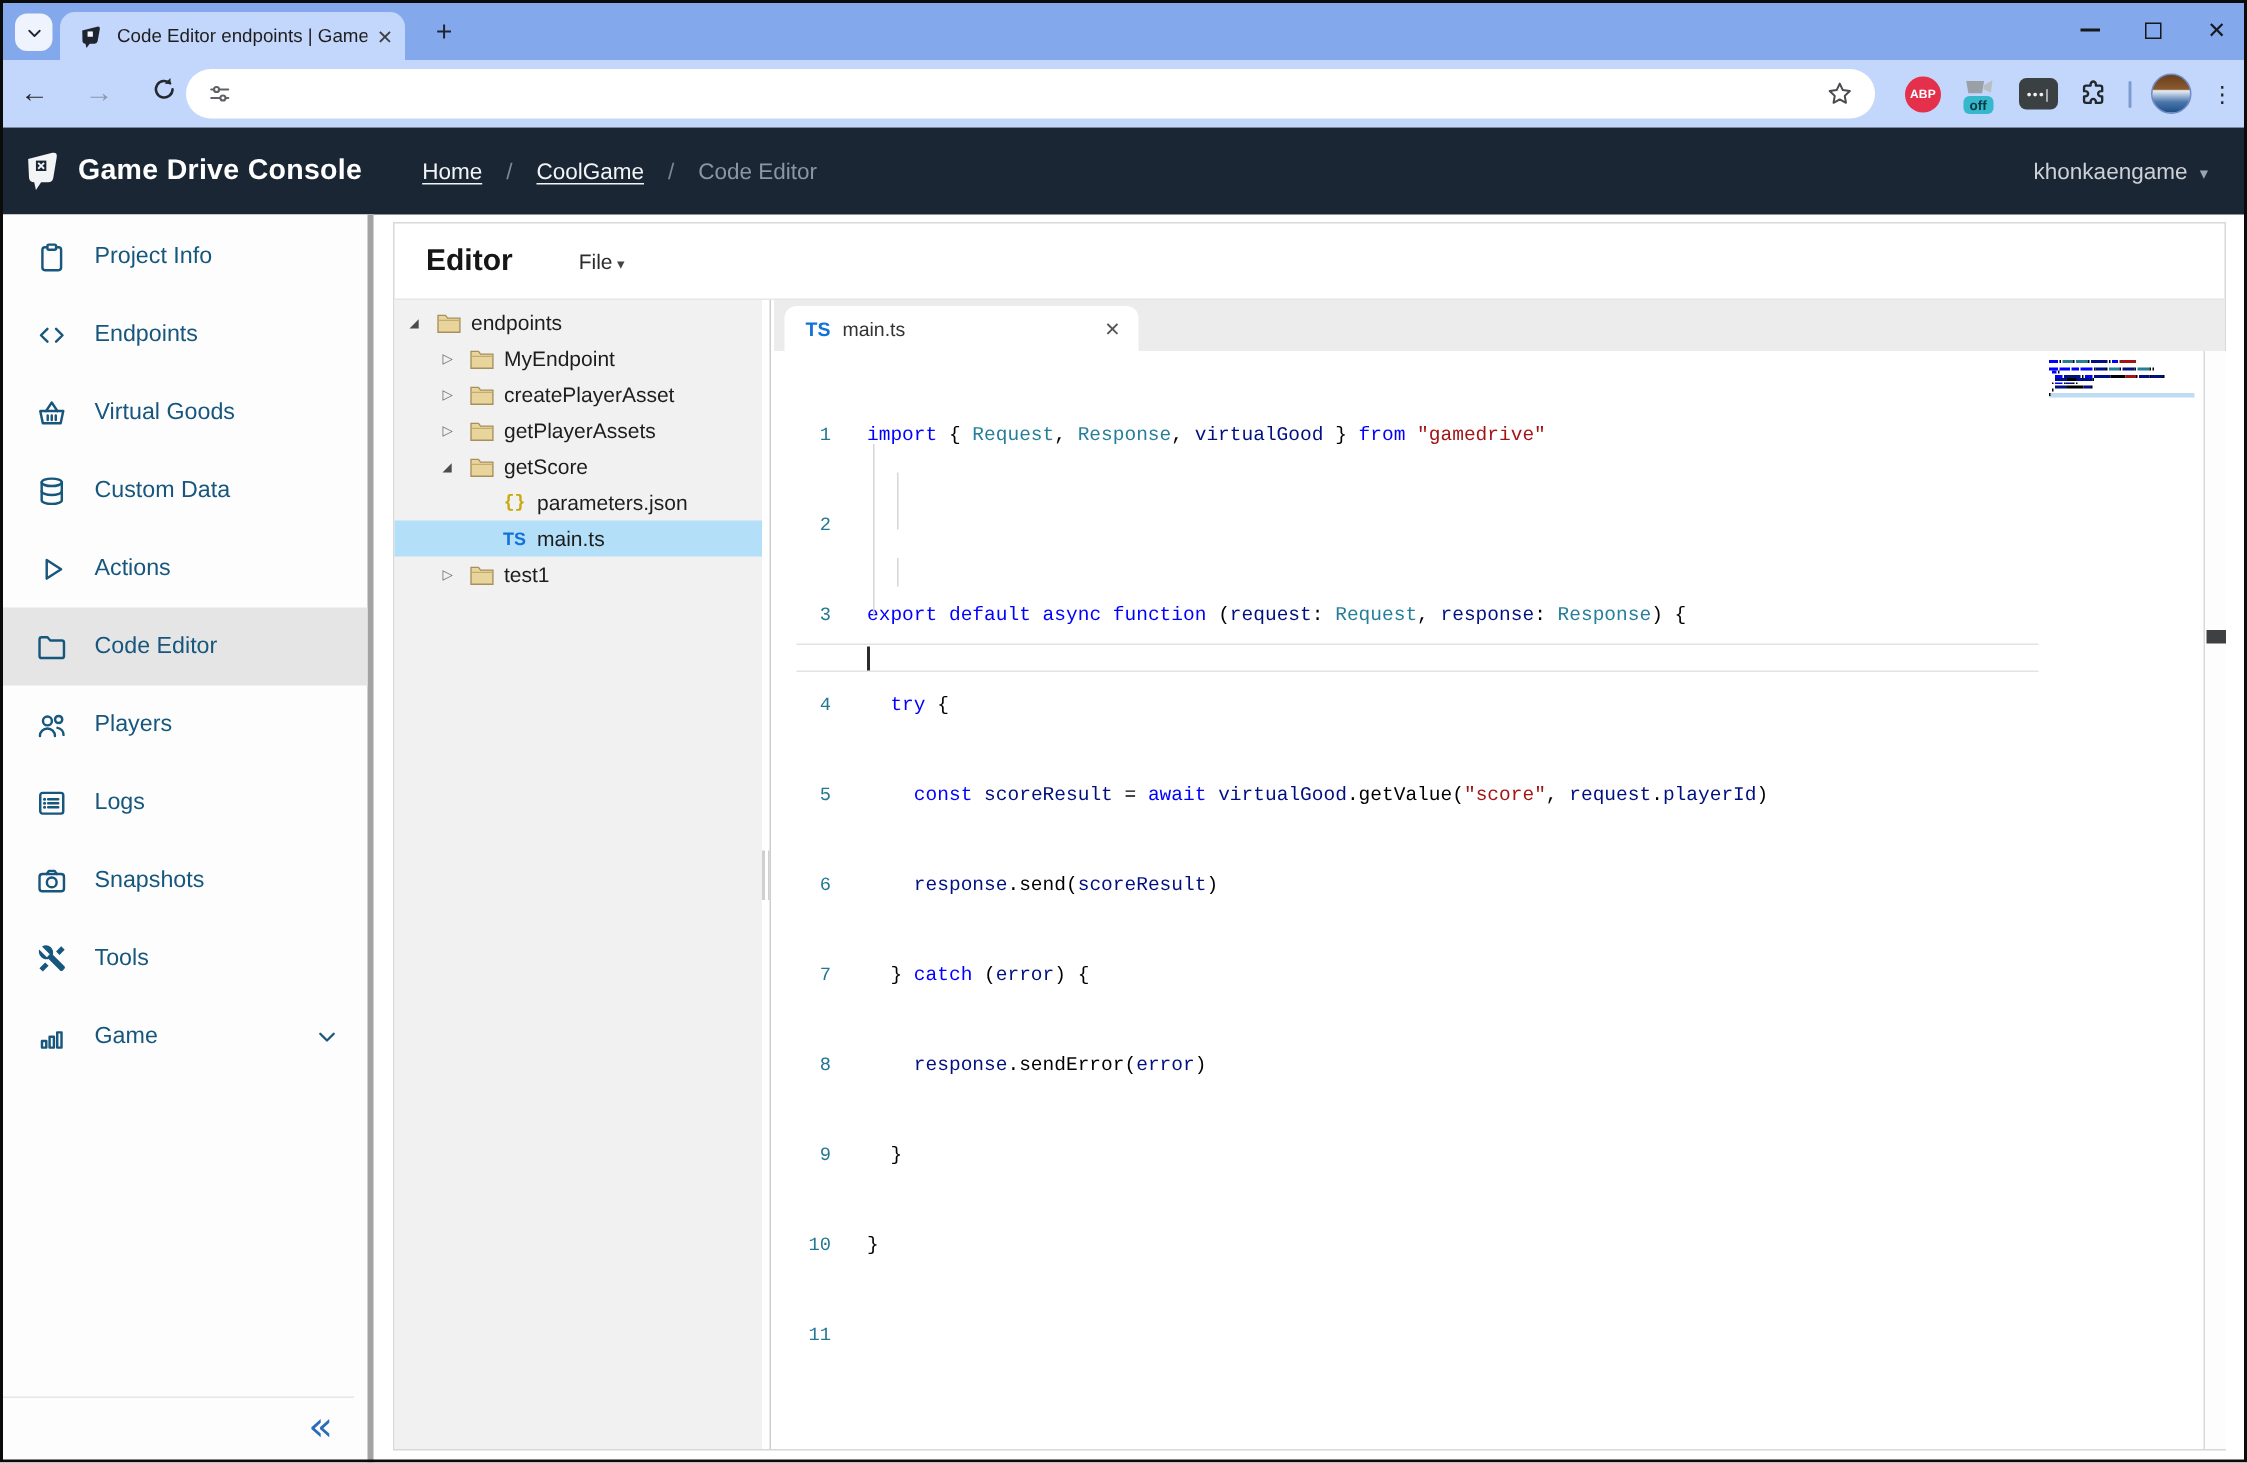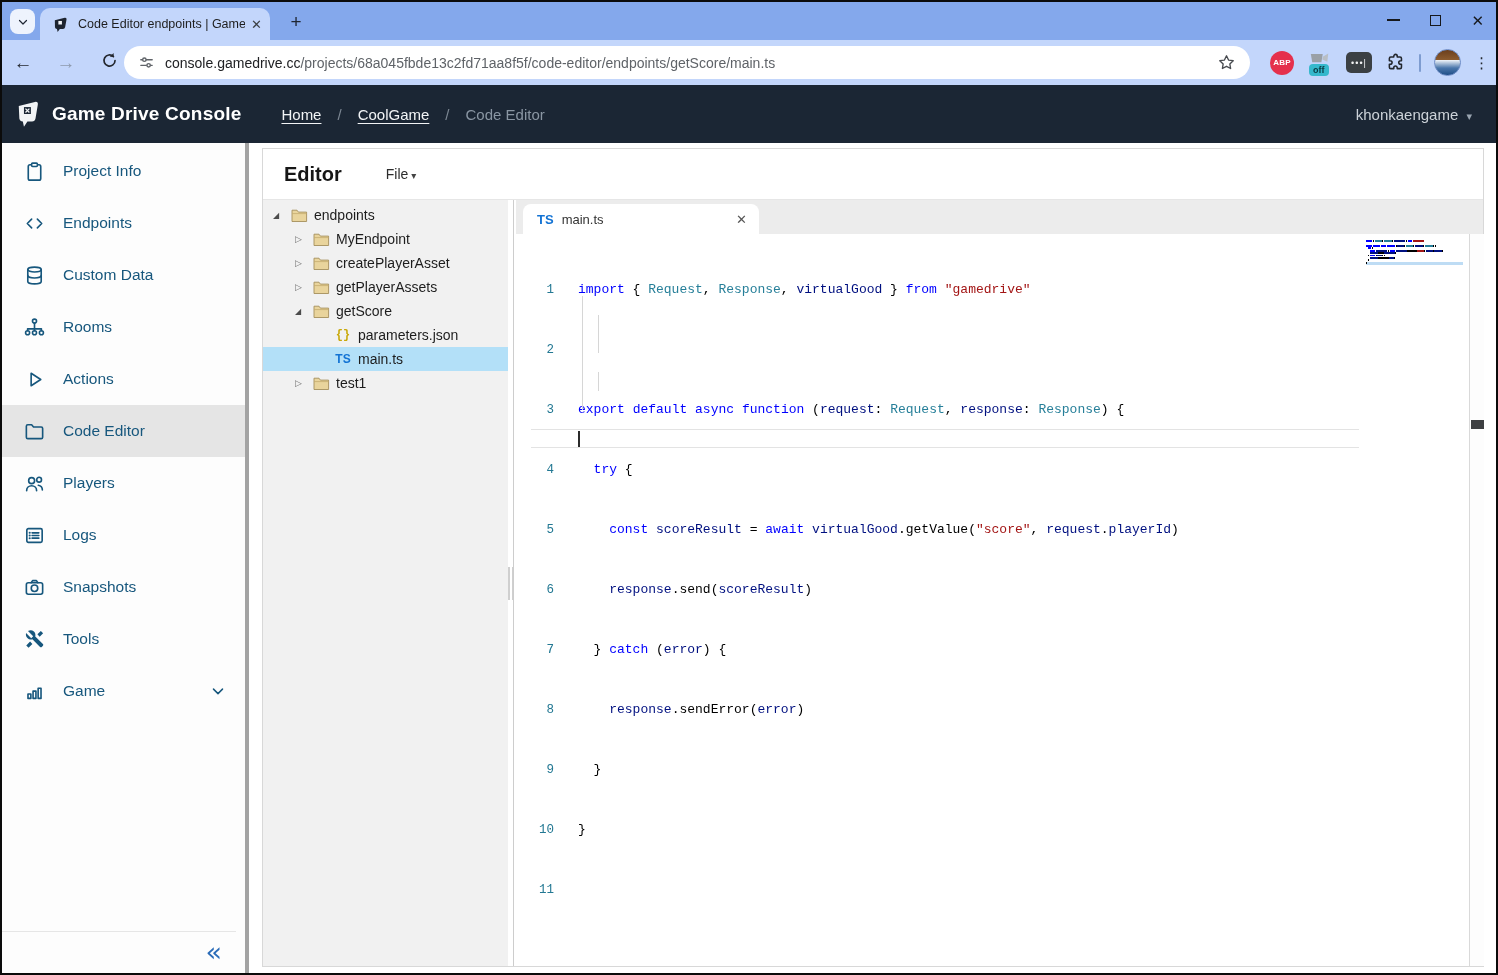--- a/index.html
+++ b/index.html
@@ -162,21 +162,20 @@
 </div>
 <div class="urlpill">
   <span class="site-icon">
     <svg width="17" height="17" viewBox="0 0 24 24" fill="none" stroke="#5f6368" stroke-width="2" stroke-linecap="round">
       <line x1="4" y1="8" x2="20" y2="8"></line>
         <circle cx="9" cy="8" r="2.4" fill="#fff"></circle>
       <line x1="4" y1="16" x2="20" y2="16"></line>
         <circle cx="15" cy="16" r="2.4" fill="#fff"></circle>
     </svg>
   </span>
-  <span class="url-text"><span>console.gamedrive.cc</span><span class="path">/projects/68a045fbde13c2fd71aa8f5f/code-editor/endpoints/getScore/main.ts</span></span>
   <span class="url-star">
     <svg width="19" height="19" viewBox="0 0 24 24" fill="none" stroke="#484b50" stroke-width="1.7" stroke-linejoin="round">
         <path d="M12 3.5l2.6 5.4 5.9.8-4.3 4.1 1 5.8-5.2-2.8-5.2 2.8 1-5.8-4.3-4.1 5.9-.8z"></path>
       </svg>
   </span>
 </div>
 <div class="ext-row">
   <span class="abp">ABP</span>
   <span class="camoff">
     <svg width="22" height="15" viewBox="0 0 24 16" style="position:absolute;top:1px;left:2px">
@@ -233,38 +232,36 @@
         <span class="side-icon">
           <svg viewBox="0 0 24 24" fill="none" stroke="#17577d" stroke-width="1.7" stroke-linecap="round" stroke-linejoin="round">
             <path d="M9 7.5 4.5 12 9 16.5 M15 7.5 19.5 12 15 16.5"></path>
           </svg>
         </span>
         <span>Endpoints</span>
       </div>
       <div class="side-item">
         <span class="side-icon">
           <svg viewBox="0 0 24 24" fill="none" stroke="#17577d" stroke-width="1.7" stroke-linecap="round" stroke-linejoin="round">
+            <path d="M4 10.5h16l-1.8 8.5H5.8Z"></path>
+            <path d="M8 10.5 12 4.5l4 6"></path>
+            <path d="M9.2 13.5v3.2 M12 13.5v3.2 M14.8 13.5v3.2"></path>
+          </svg>
+        </span>
+        <span>Virtual Goods</span>
+      </div>
+      <div class="side-item">
+        <span class="side-icon">
+          <svg viewBox="0 0 24 24" fill="none" stroke="#17577d" stroke-width="1.7" stroke-linecap="round" stroke-linejoin="round">
             <ellipse cx="12" cy="5.8" rx="7" ry="2.6"></ellipse>
             <path d="M5 5.8v6.2c0 1.4 3.1 2.6 7 2.6s7-1.2 7-2.6V5.8"></path>
             <path d="M5 12v6.2c0 1.4 3.1 2.6 7 2.6s7-1.2 7-2.6V12"></path>
           </svg>
         </span>
         <span>Custom Data</span>
-      </div>
-      <div class="side-item">
-        <span class="side-icon">
-          <svg viewBox="0 0 24 24" fill="none" stroke="#17577d" stroke-width="1.7" stroke-linecap="round" stroke-linejoin="round">
-            <circle cx="12" cy="5.3" r="2.1"></circle>
-            <circle cx="4.8" cy="17.5" r="2.1"></circle>
-            <circle cx="12" cy="17.5" r="2.1"></circle>
-            <circle cx="19.2" cy="17.5" r="2.1"></circle>
-            <path d="M12 7.4v3.4 M12 10.8v4.6 M4.8 15.4v-2h14.4v2 M12 10.8h0"></path>
-          </svg>
-        </span>
-        <span>Rooms</span>
       </div>
       <div class="side-item">
         <span class="side-icon">
           <svg viewBox="0 0 24 24" fill="none" stroke="#17577d" stroke-width="1.7" stroke-linecap="round" stroke-linejoin="round">
             <path d="M8.5 5.5 18.5 12 8.5 18.5Z"></path>
           </svg>
         </span>
         <span>Actions</span>
       </div>
       <div class="side-item active">

